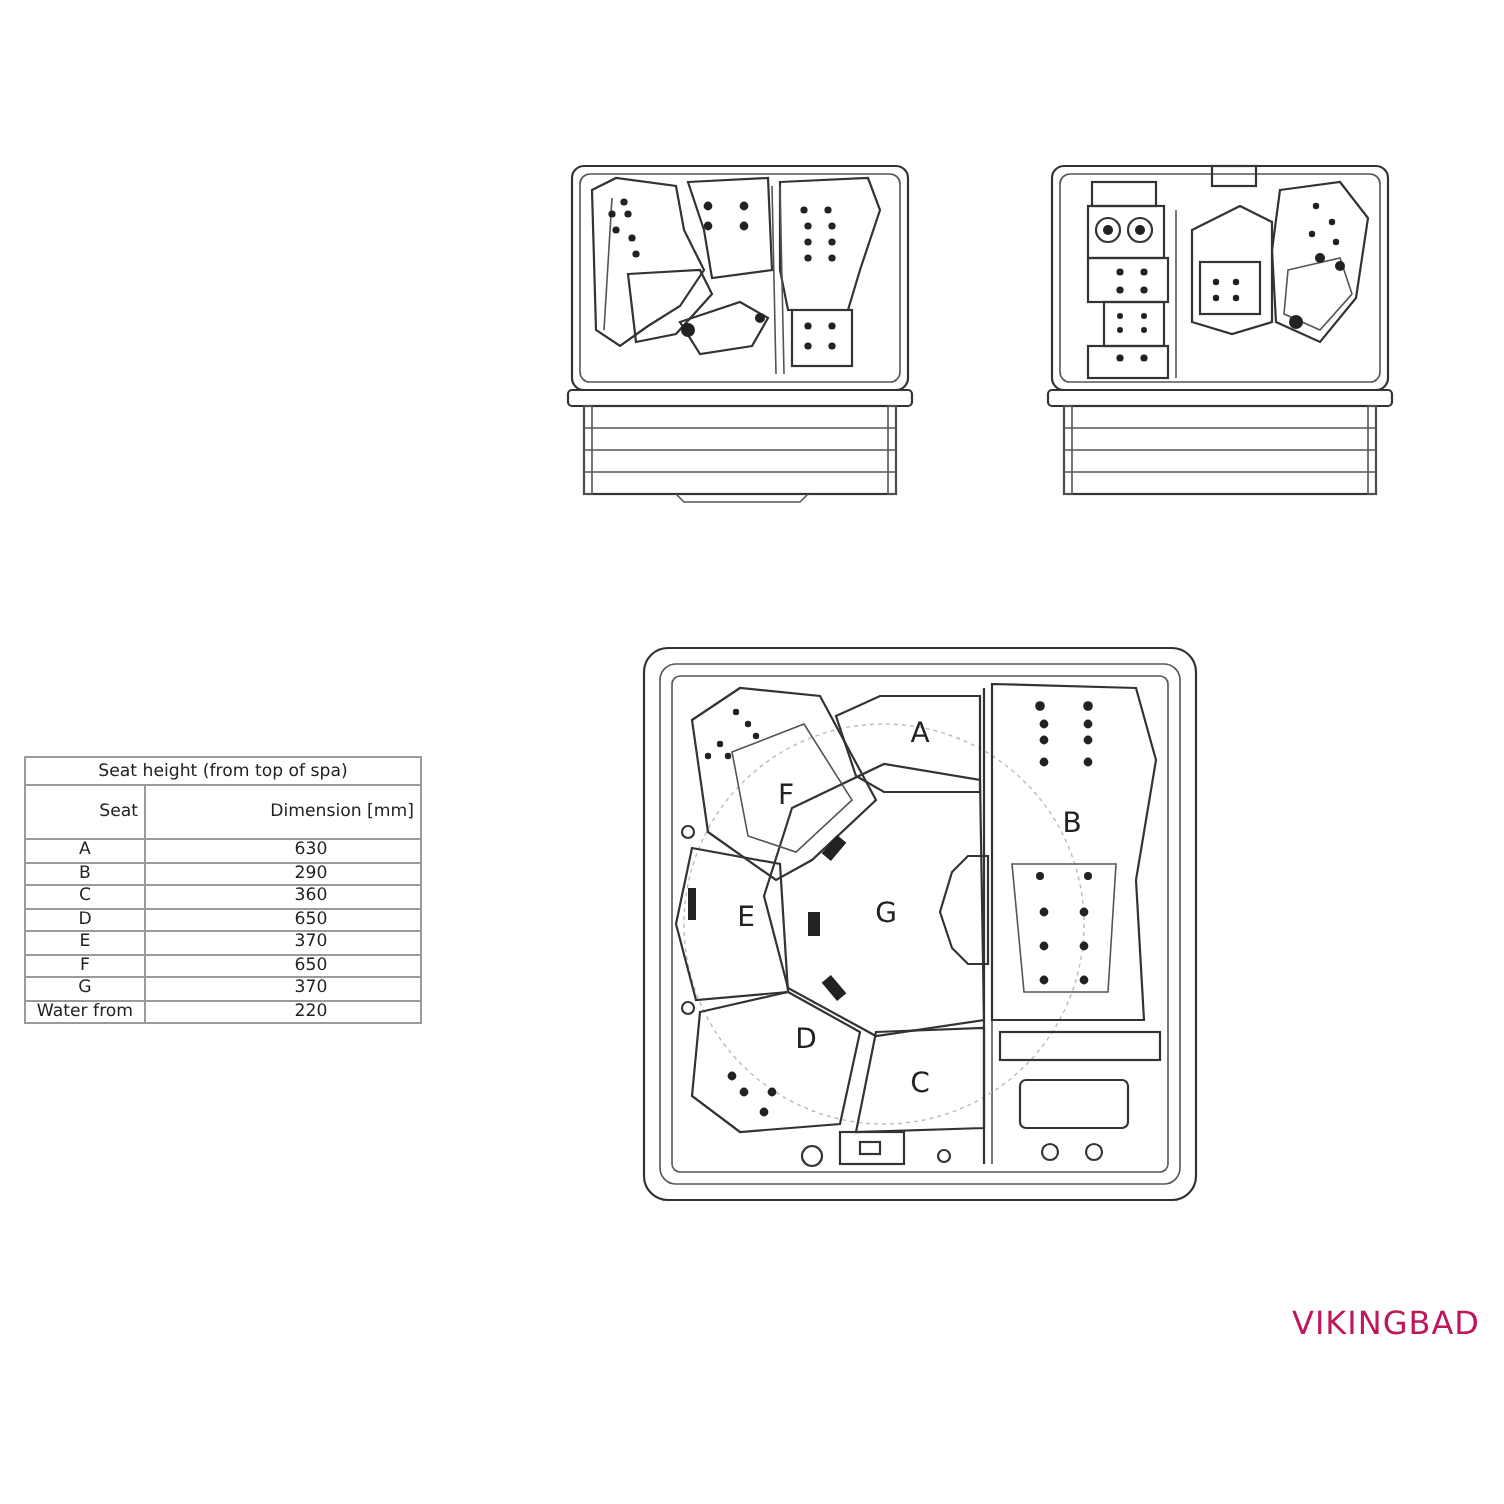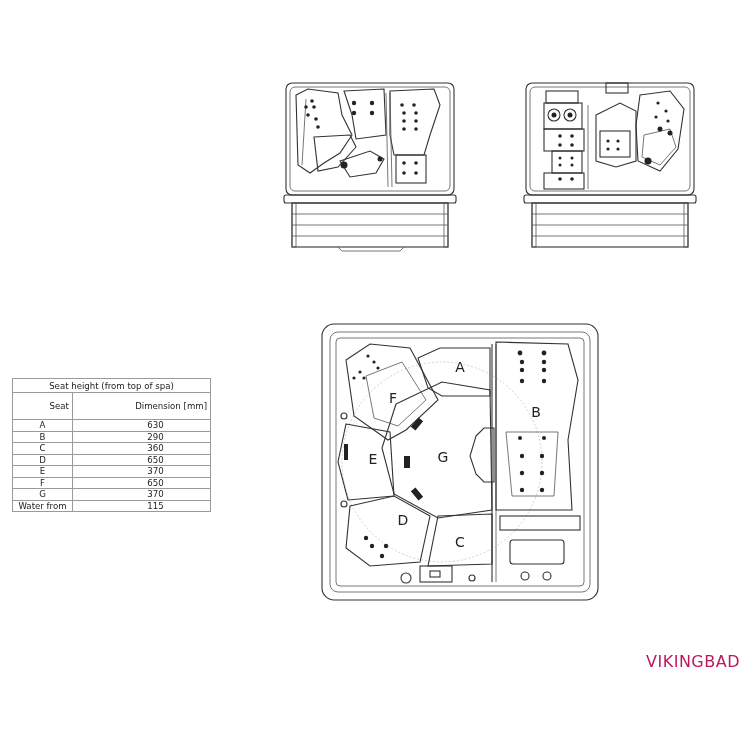--- a/index.html
+++ b/index.html
@@ -242,18 +242,18 @@
   <tr>
     <td class="c1">F</td>
     <td class="c2">650</td>
   </tr>
   <tr>
     <td class="c1">G</td>
     <td class="c2">370</td>
   </tr>
   <tr>
     <td class="c1">Water from</td>
-    <td class="c2">115</td>
+    <td class="c2">220</td>
   </tr>
 </tbody>
   </table>
 
 <div class="logo">VIKINGBAD</div>
 
 </body></html>

